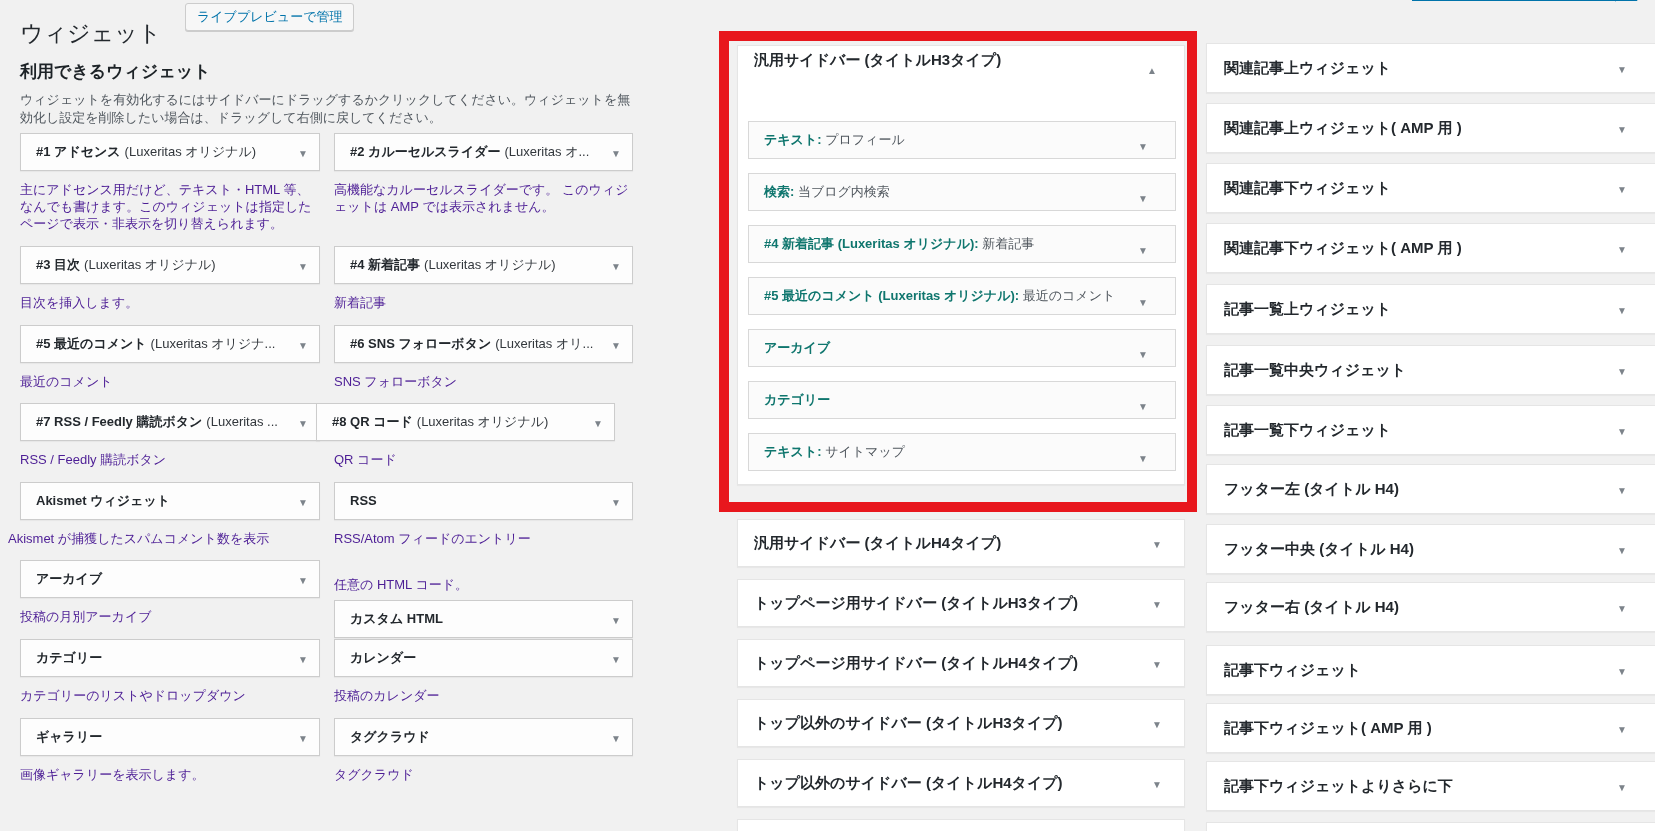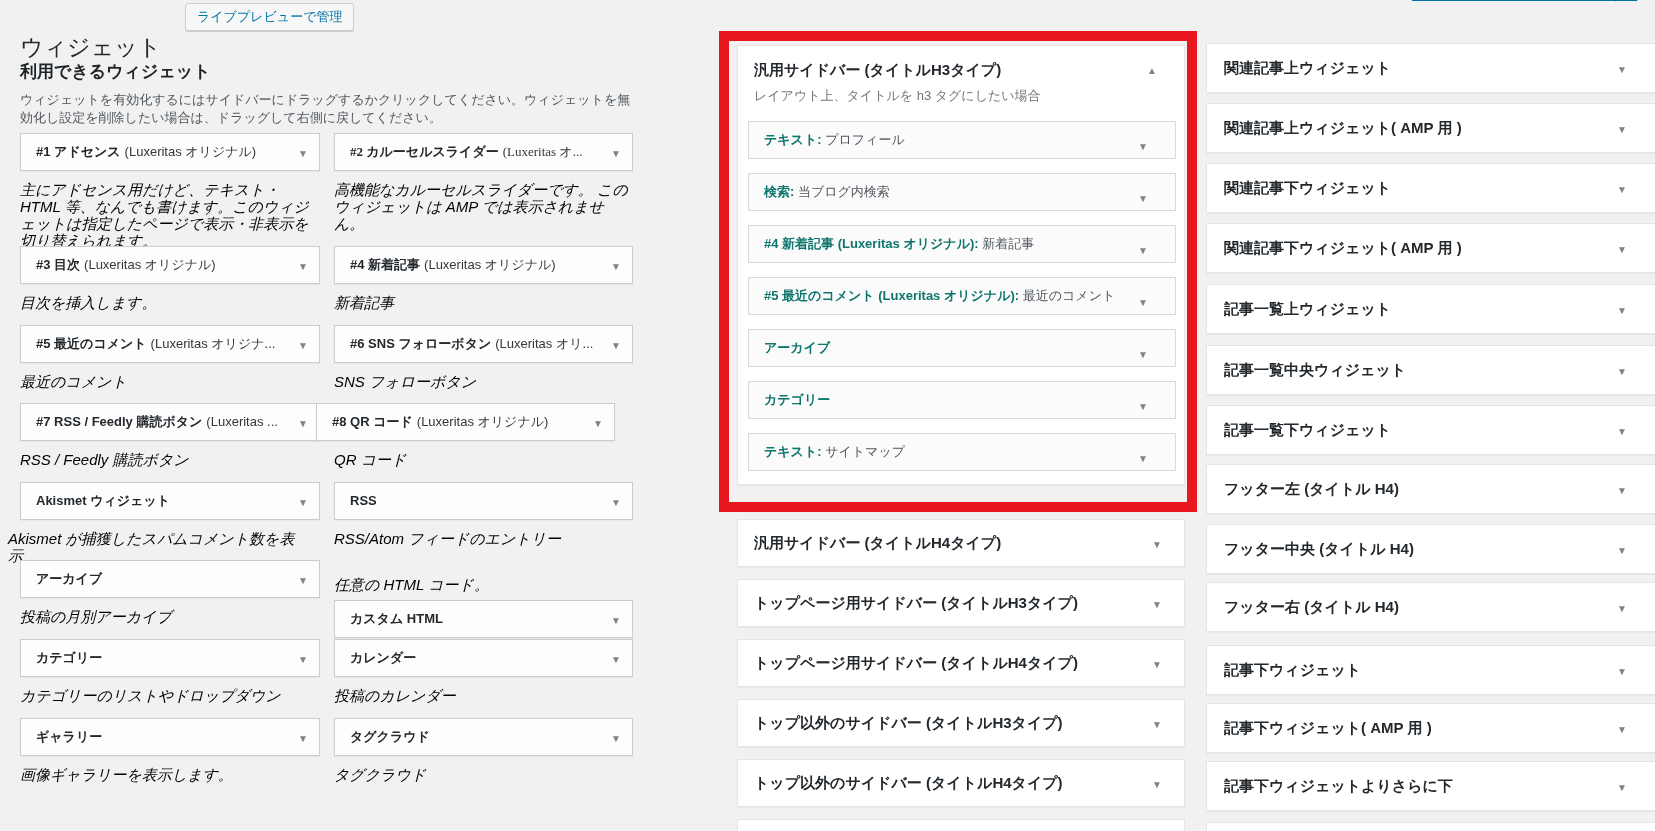--- a/index.html
+++ b/index.html
@@ -1,48 +1,48 @@
 <!DOCTYPE html>
 <html><head>
 <meta charset="utf-8">
 <style>
   html,body{margin:0;padding:0;}
   body{font-family:"Liberation Sans","DejaVu Sans",sans-serif;background:#f1f1f1;color:#23282d;}
   #screen{position:relative;width:1655px;height:831px;overflow:hidden;background:#f1f1f1;}
 
   
-  .page-title{position:absolute;left:20px;top:18px;font-size:23px;font-weight:400;line-height:29px;color:#23282d;}
+  .page-title{position:absolute;left:20px;top:4px;font-size:23px;font-weight:400;line-height:29px;color:#23282d;}
   .live-btn{position:absolute;left:185px;top:3px;height:28px;line-height:26px;padding:0 11px;
     background:#f7f7f7;border:1px solid #ccc;border-radius:3px;font-size:13px;color:#0073aa;
     box-shadow:0 1px 0 #ccc;cursor:pointer;white-space:nowrap;}
   .access-link{position:absolute;left:1412px;top:-14px;font-size:13px;color:#0073aa;text-decoration:underline;white-space:nowrap;cursor:pointer;}
 
   
   .avail-heading{position:absolute;left:20px;top:46px;font-size:17px;font-weight:700;color:#1d2327;}
   .avail-desc{position:absolute;left:20px;top:78px;width:618px;font-size:13px;line-height:18px;color:#50575e;}
 
   .aw-card{position:absolute;height:38px;box-sizing:border-box;background:#fdfdfd;border:1px solid #ccc;
     line-height:36px;padding:0 30px 0 15px;font-size:13px;box-shadow:0 1px 1px rgba(0,0,0,.04);
     white-space:nowrap;overflow:hidden;cursor:move;}
   .aw-title{font-weight:700;color:#23282d;}
   .aw-paren{font-weight:400;color:#32373c;margin-left:4px;}
-  .aw-desc{position:absolute;font-size:15px;color:#000000;line-height:17px;font-style:italic;}
+  .aw-desc{position:absolute;font-size:13px;color:#4c1d95;line-height:17px;}
 
   .tri{position:absolute;font-size:10px;color:#7c838a;line-height:normal;}
   .aw-card .tri{right:11px;top:14px;}
 
   
   #red-box{position:absolute;left:719px;top:31px;width:478px;height:481px;box-sizing:border-box;
     border:10px solid #e8171d;pointer-events:none;z-index:5;}
 
   
   .panel{position:absolute;background:#fff;border:1px solid #e5e5e5;box-sizing:border-box;
     box-shadow:0 1px 1px rgba(0,0,0,.04);}
   #expanded-panel{left:737px;top:45px;width:448px;height:440px;}
-  .sb-head{position:relative;padding:15px 40px 0 16px;cursor:pointer;}
+  .sb-head{position:relative;padding:5px 40px 0 16px;cursor:pointer;}
   .sb-title{font-size:15px;font-weight:700;color:#23282d;}
   .sb-sub{font-size:13px;color:#72777c;margin-top:7px;}
   #expanded-panel .tri{right:27px;top:19px;}
 
   .sb-widget{position:absolute;left:10px;width:428px;height:38px;box-sizing:border-box;
     background:#fbfbfb;border:1px solid #d8d8d8;font-size:13px;line-height:36px;
     padding:0 30px 0 15px;white-space:nowrap;overflow:hidden;cursor:move;}
   .sbw-name{font-weight:700;color:#0f766e;}
   .sbw-sub{color:#50575e;}
   .sb-widget .tri{right:14px;top:14px;}
@@ -73,21 +73,21 @@
   <div id="available-area">
   <div>
     <div class="aw-card" style="left: 20px; top: 133px; width: 300px;">
       <span class="aw-title">#1 アドセンス</span><span class="aw-paren">(Luxeritas オリジナル)</span>
       <span class="tri">▼</span>
     </div>
     <div class="aw-desc" style="left: 20px; top: 181px; width: 300px;">主にアドセンス用だけど、テキスト・HTML 等、なんでも書けます。このウィジェットは指定したページで表示・非表示を切り替えられます。</div>
   </div>
 
   <div>
-    <div class="aw-card" style="left: 334px; top: 133px; width: 299px; font-family: Liberation Serif, serif;">
+    <div class="aw-card" style="left: 334px; top: 133px; width: 299px;">
       <span class="aw-title">#2 カルーセルスライダー</span><span class="aw-paren">(Luxeritas オ...</span>
       <span class="tri">▼</span>
     </div>
     <div class="aw-desc" style="left: 334px; top: 181px; width: 299px;">高機能なカルーセルスライダーです。 このウィジェットは AMP では表示されません。</div>
   </div>
 
   <div>
     <div class="aw-card" style="left: 20px; top: 246px; width: 300px;">
       <span class="aw-title">#3 目次</span><span class="aw-paren">(Luxeritas オリジナル)</span>
       <span class="tri">▼</span>
@@ -198,21 +198,20 @@
     </div>
     <div class="aw-desc" style="left: 334px; top: 766px; width: 299px;">タグクラウド</div>
   </div>
 </div>
 
   <div id="red-box"></div>
 
   <div class="panel" id="expanded-panel">
     <div class="sb-head">
       <div class="sb-title">汎用サイドバー (タイトルH3タイプ)</div>
-      <div class="sb-sub">レイアウト上、タイトルを h3 タグにしたい場合</div>
     </div>
     <span class="tri">▲</span>
     <div id="sidebar-widgets">
   <div class="sb-widget" style="top: 75px;">
     <span class="sbw-name">テキスト:</span><span class="sbw-sub"> プロフィール</span>
     <span class="tri">▼</span>
   </div>
 
   <div class="sb-widget" style="top: 127px;">
     <span class="sbw-name">検索:</span><span class="sbw-sub"> 当ブログ内検索</span>

